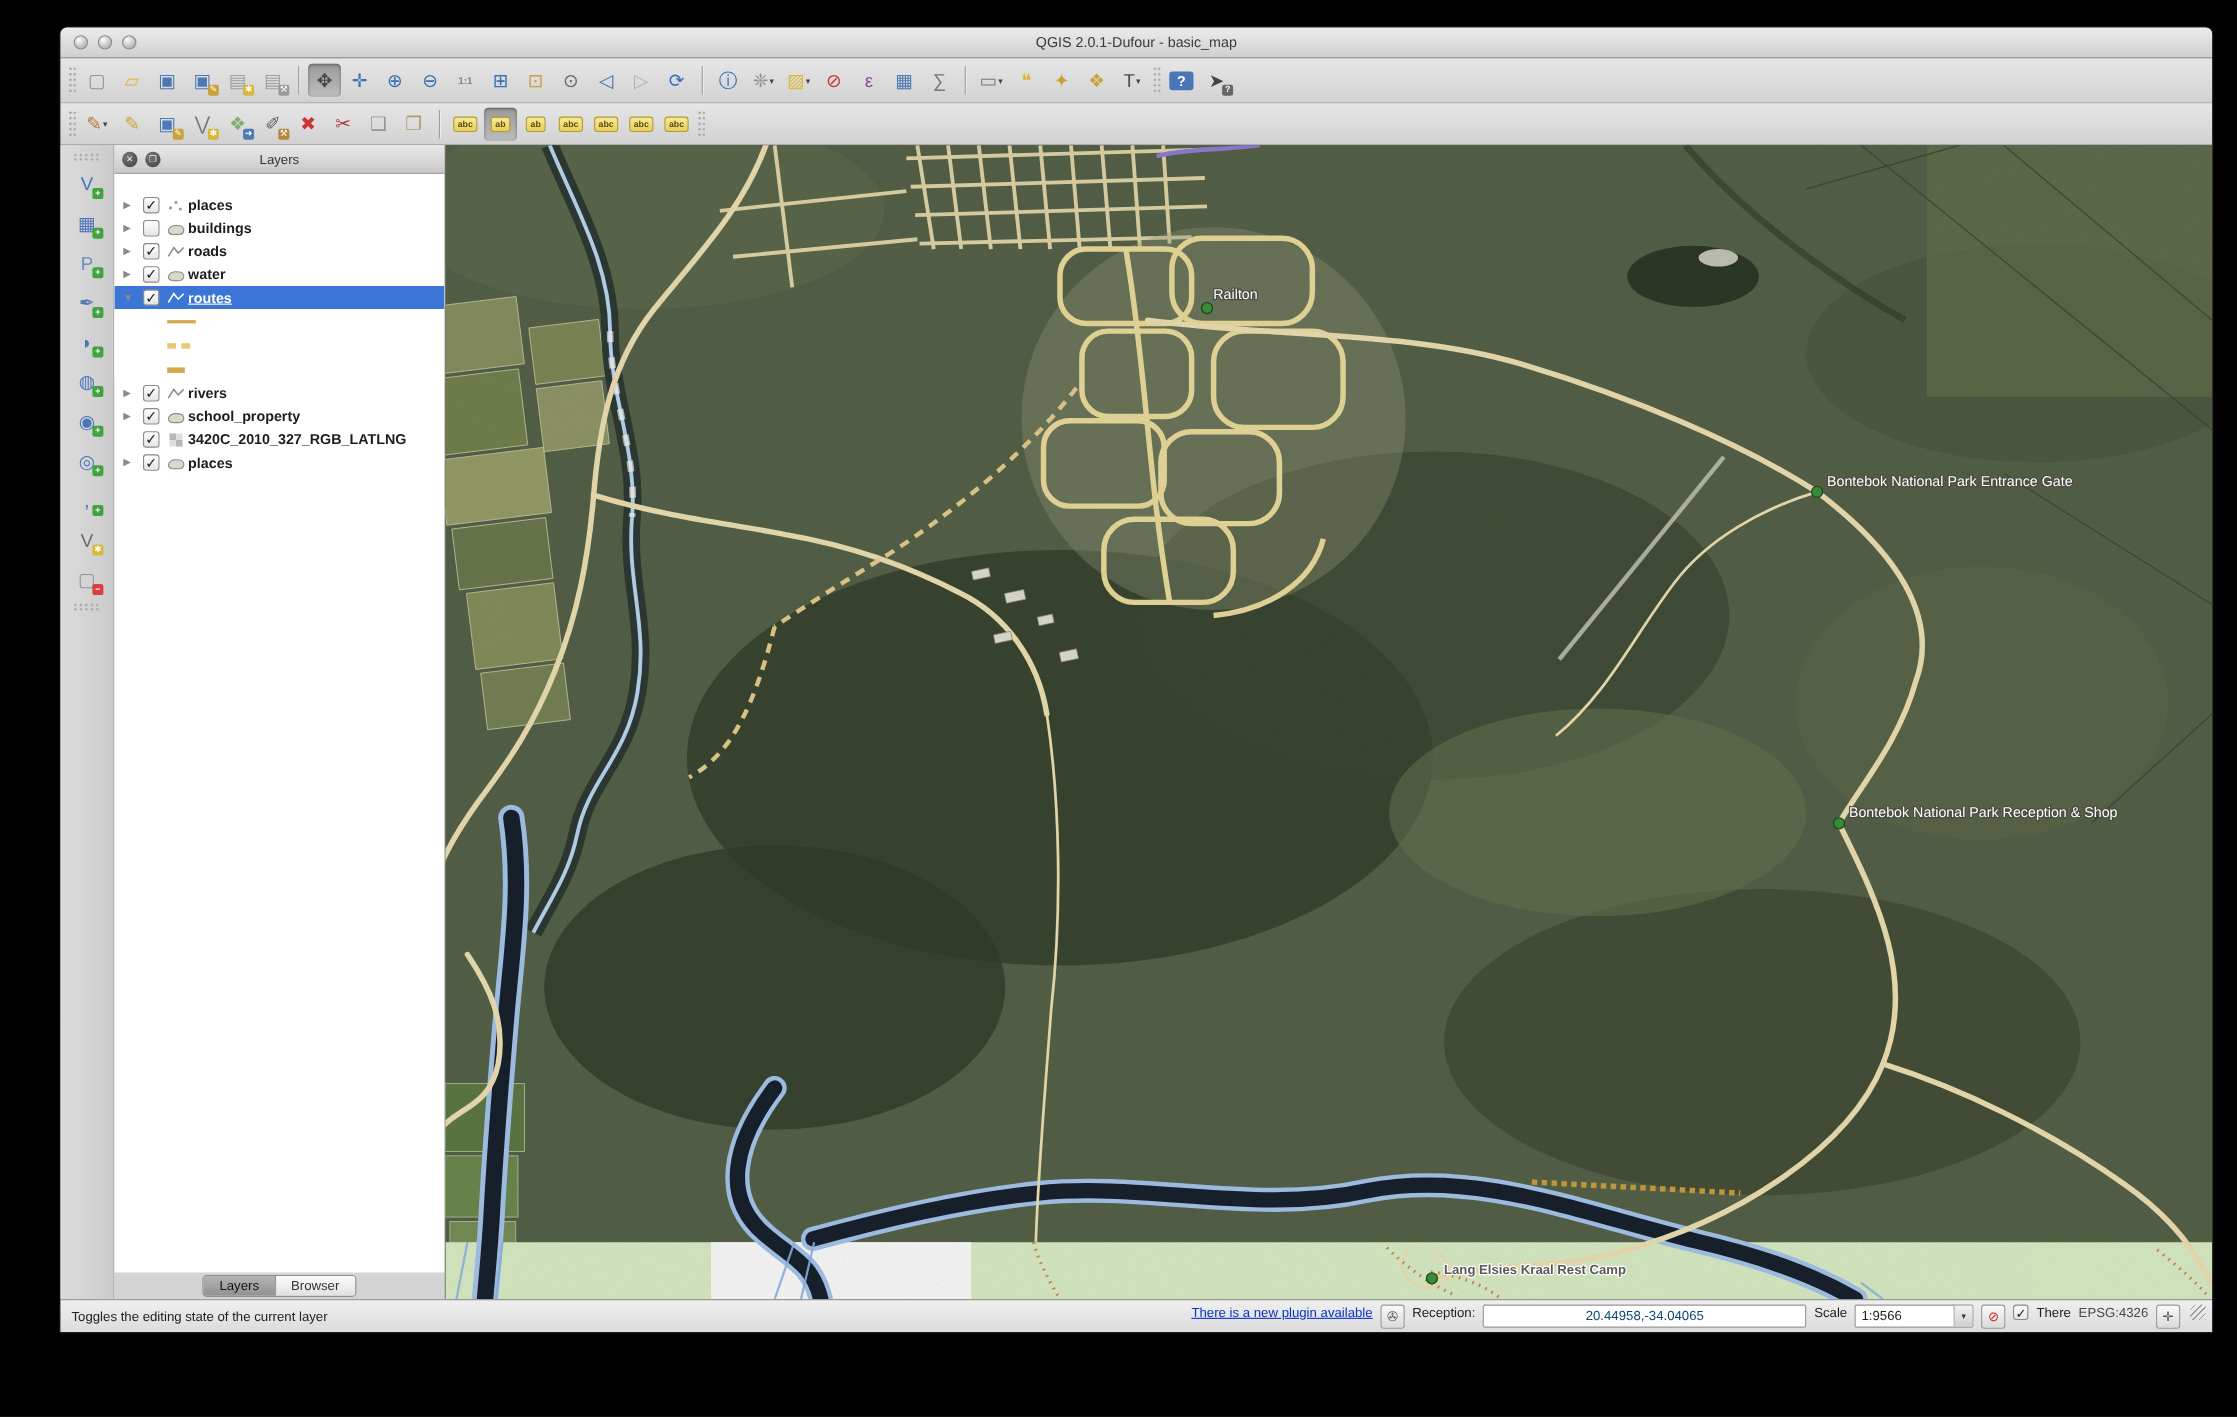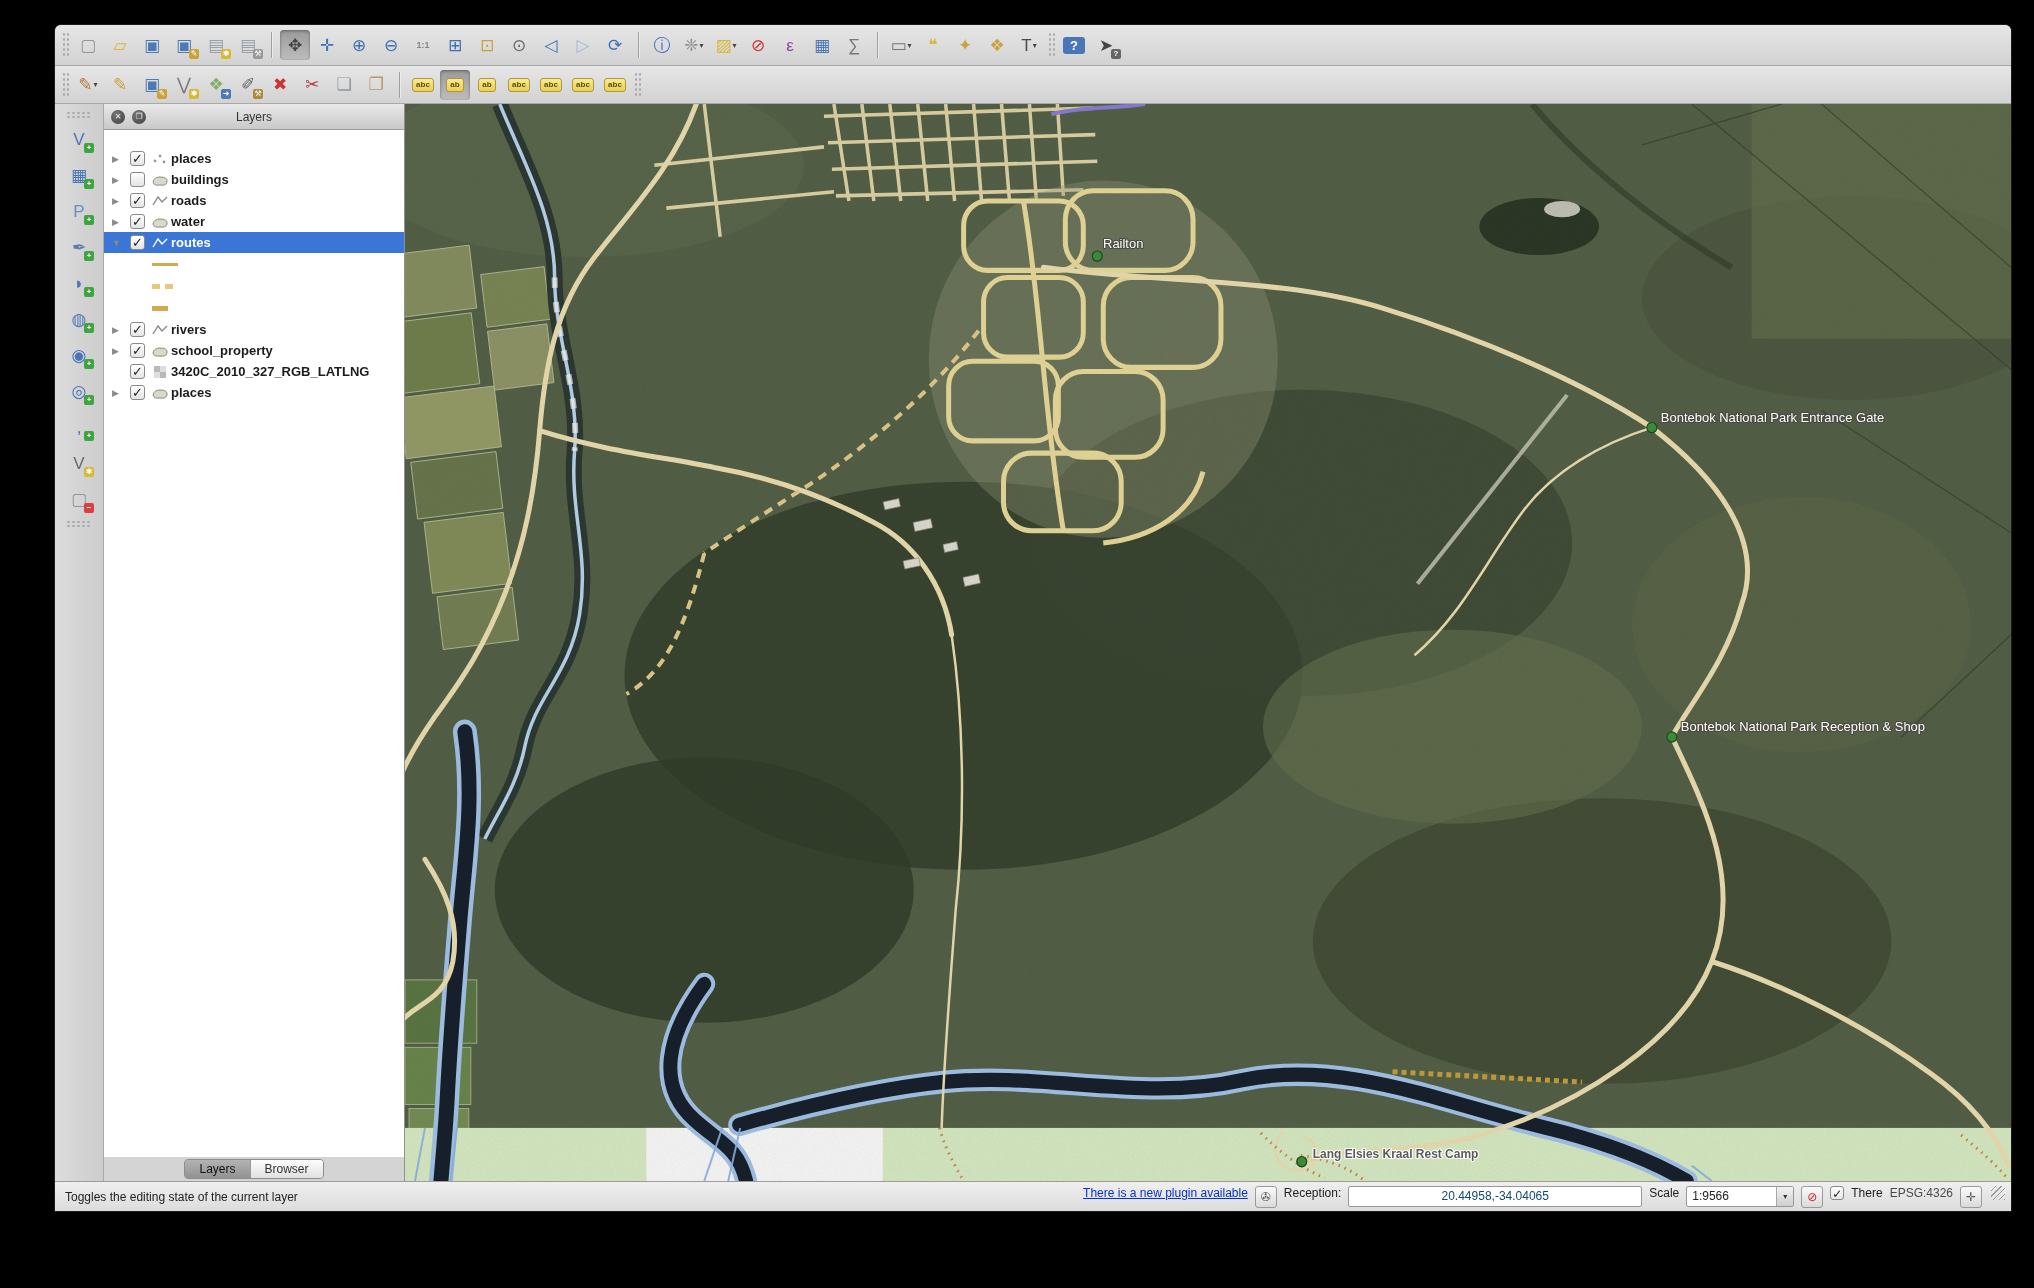--- a/index.html
+++ b/index.html
@@ -47,21 +47,21 @@
   
   .dock{flex:0 0 300px;display:flex;flex-direction:column;border-right:1px solid #909090;background:#d4d4d4;}
   .dockhead{flex:0 0 25px;background:linear-gradient(#e9e9e9,#c9c9c9);border-bottom:1px solid #9c9c9c;
             display:flex;align-items:center;position:relative;}
   .dbtn{width:14px;height:14px;border-radius:50%;margin-left:7px;color:#eee;font-size:8px;line-height:14px;
         text-align:center;background:radial-gradient(circle at 35% 30%,#777,#3f3f3f);}
   .dtitle{position:absolute;left:0;right:0;text-align:center;font-size:12px;color:#333;}
   .llist{flex:1 1 auto;background:#fff;overflow:hidden;padding-top:18px;}
   .lrow{height:21px;display:flex;align-items:center;font-size:13px;font-weight:bold;color:#1c1c1c;padding-left:8px;}
   .lrow.sel{background:#3b76d6;color:#fff;}
-  .lrow.sel .lname{}
+  .lrow.sel .lname{text-decoration:underline;}
   .exp{width:14px;flex:0 0 14px;font-size:0;}
   .exp::before{content:"▶";font-size:9px;color:#8a8a8a;}
   .exp.open::before{content:"▼";}
   .exp.none::before{content:"";}
   .cb{width:15px;height:15px;flex:0 0 15px;border:1px solid #8a8a8a;border-radius:3px;margin:0 4px;
       background:linear-gradient(#ffffff,#e4e4e4);box-sizing:border-box;text-align:center;font-size:0;}
   .cb::before{content:"✓";font-size:13px;line-height:13px;font-weight:bold;color:#222;}
   .cb.off::before{content:"";}
   .licon{width:22px;flex:0 0 22px;display:flex;justify-content:center;}
   .swrow{height:22px;display:flex;align-items:center;padding-left:48px;background:#fff;}
@@ -100,20 +100,26 @@
   .rchk::before{content:"✓";font-size:12px;line-height:11px;font-weight:bold;color:#222;}
   .epsg{color:#4a4a4a;}
   .rgrip{width:14px;height:14px;margin-left:2px;
          background:repeating-linear-gradient(135deg,transparent 0 3px,#9a9a9a 3px 4px);}
 </style>
 </head>
 <body>
 
 <div class="window">
 
+  <div class="titlebar">
+    <span class="tl"></span>
+    <span class="tl"></span>
+    <span class="tl"></span>
+    <span class="wtitle">QGIS 2.0.1-Dufour - basic_map</span>
+  </div>
 
   <div class="tbar tbar1">
       <span class="grip"></span>
       <div class="tbtn">
         <span class="g" style="color: rgb(143, 150, 158);">▢</span>
       </div>
       <div class="tbtn">
         <span class="g" style="color: rgb(227, 179, 60);">▱</span>
       </div>
       <div class="tbtn">

